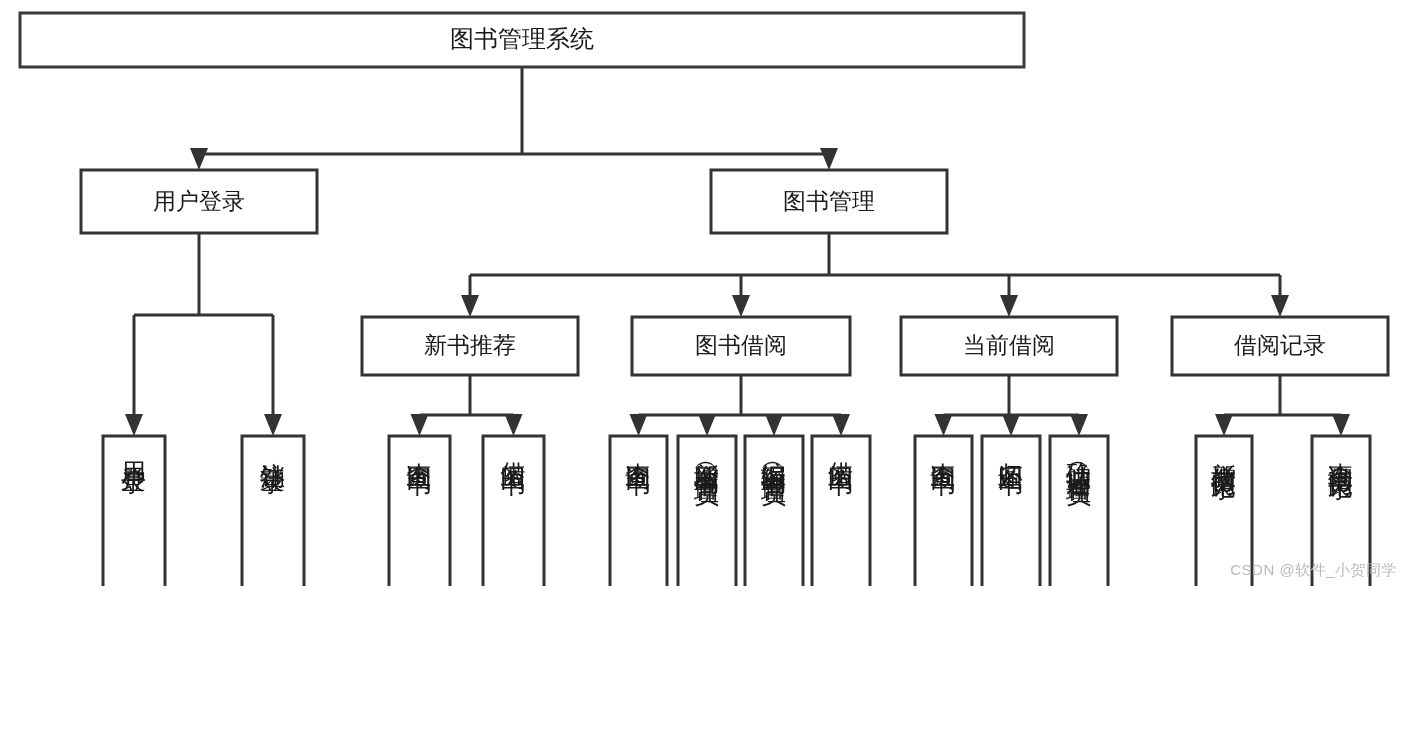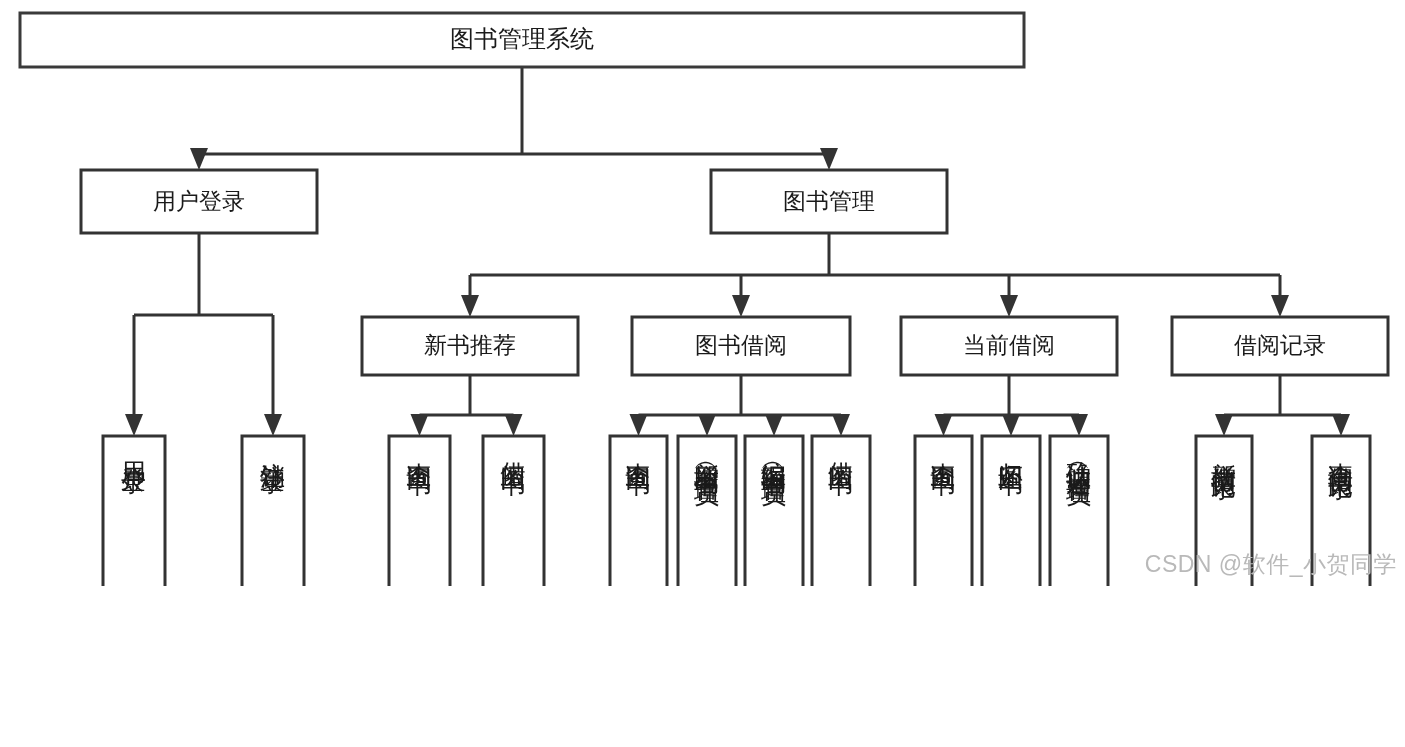--- a/index.html
+++ b/index.html
@@ -73,21 +73,21 @@
     line-height: 1.12;
     letter-spacing: 3px;
     color: #1a1a1a;
     white-space: nowrap;
   }
   .watermark {
     position: absolute;
     right: 8px;
     bottom: 6px;
     font-family: "Liberation Sans", "DejaVu Sans", sans-serif;
-    font-size: 23px;
+    font-size: 15px;
     color: #b9b9b9;
     letter-spacing: 0.5px;
     user-select: none;
   }
 </style>
 </head>
 <body>
 
 <div id="diagram-root">
 

